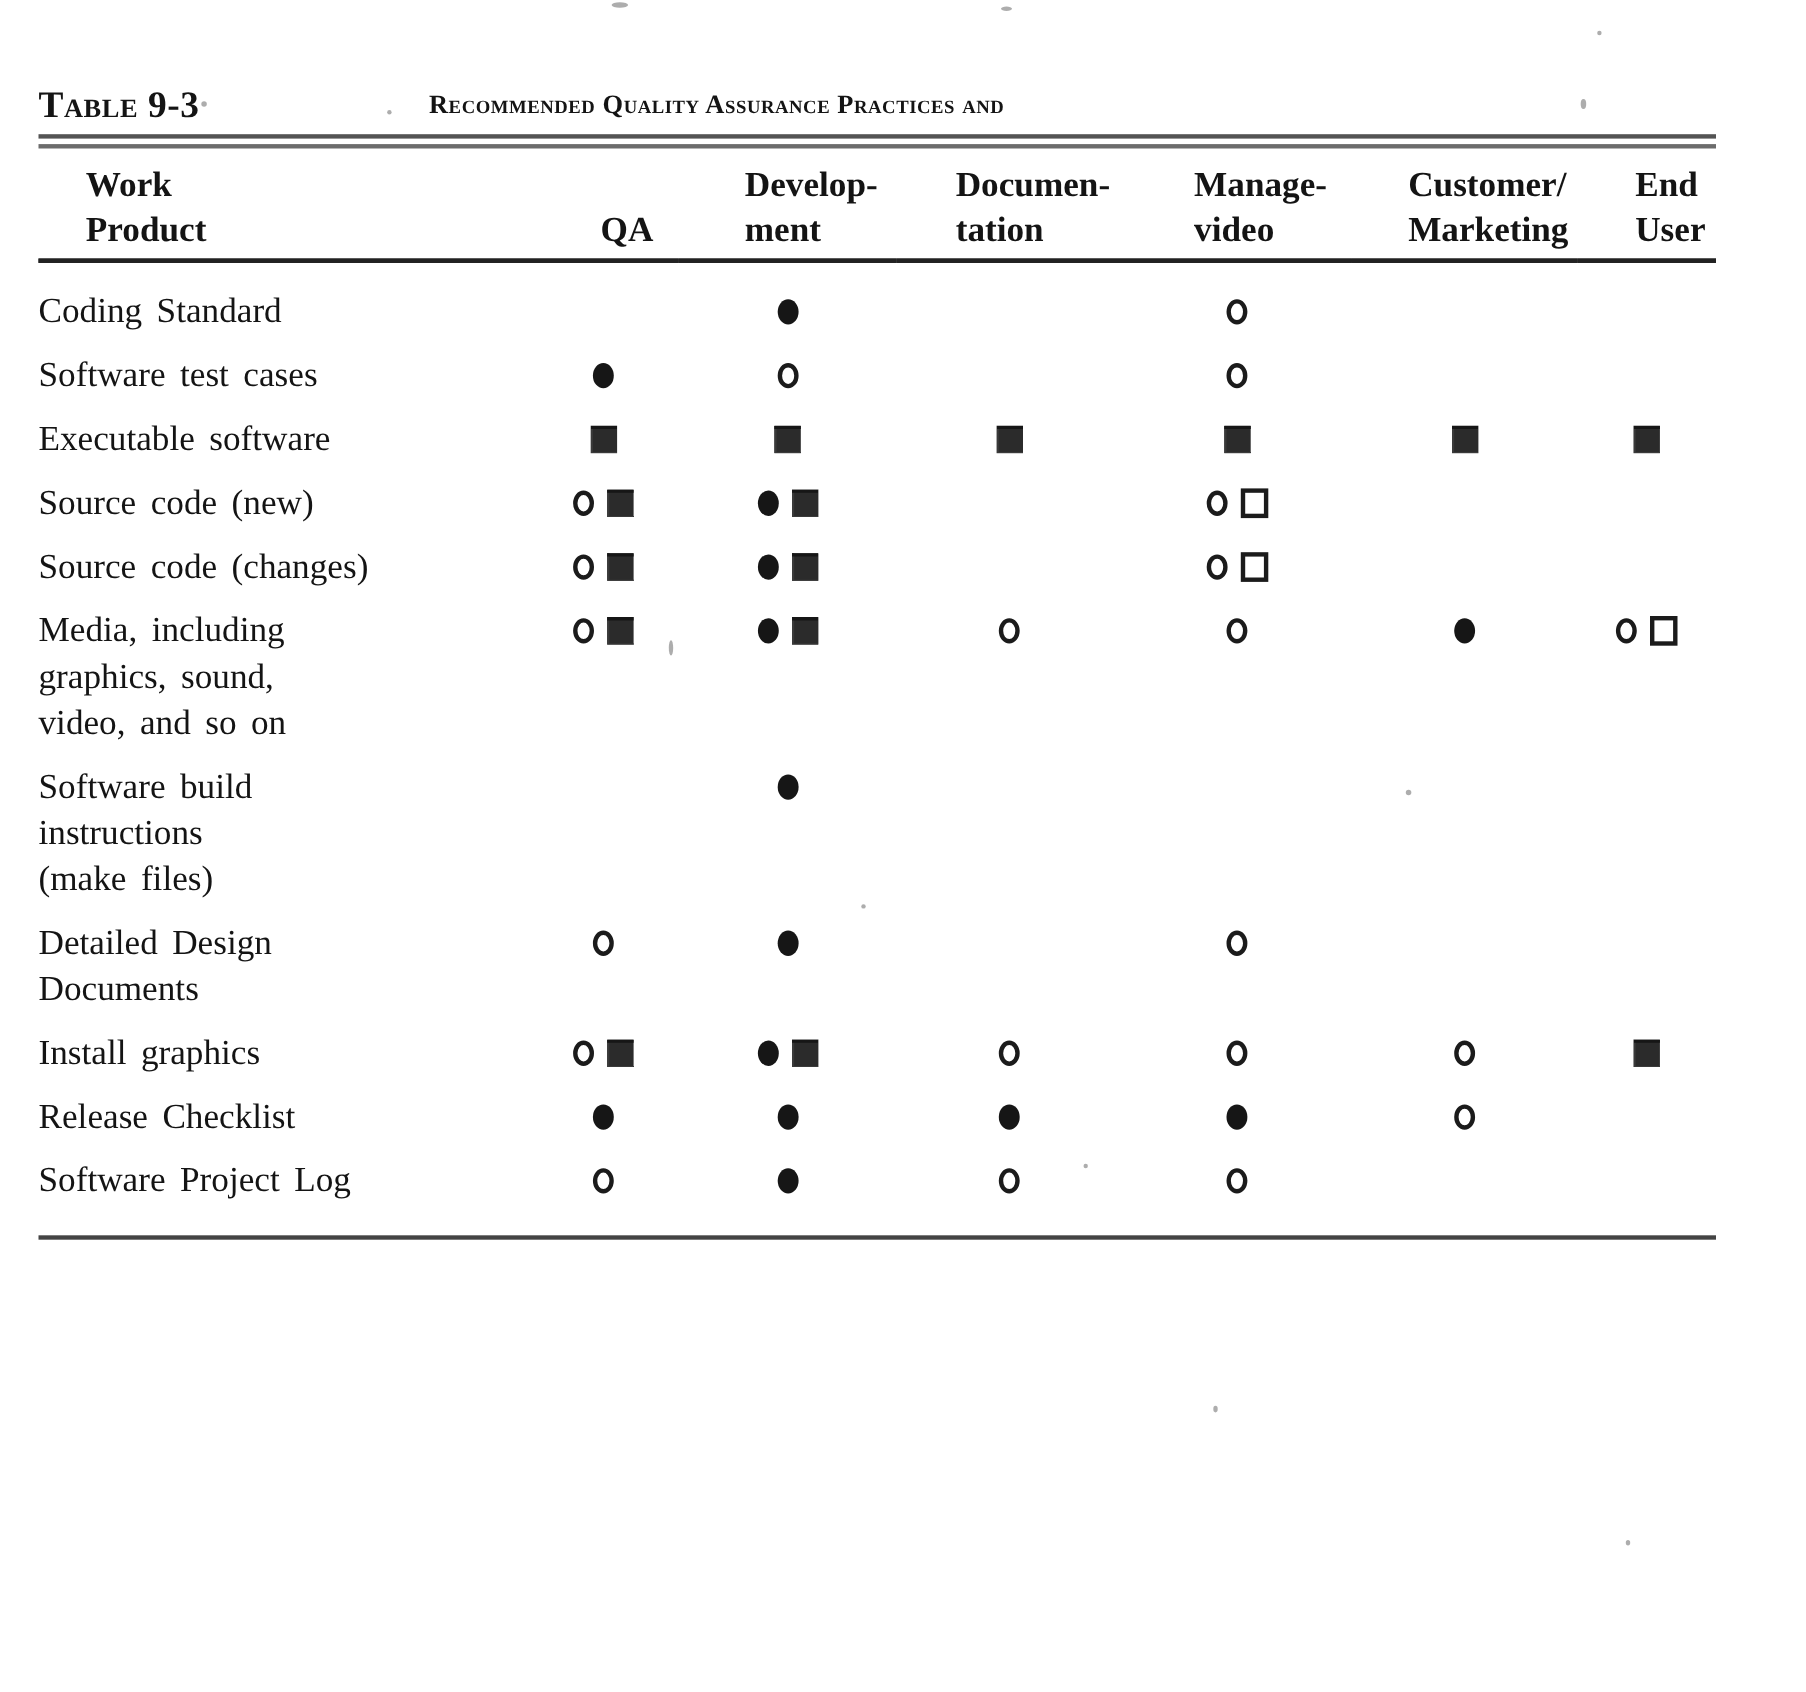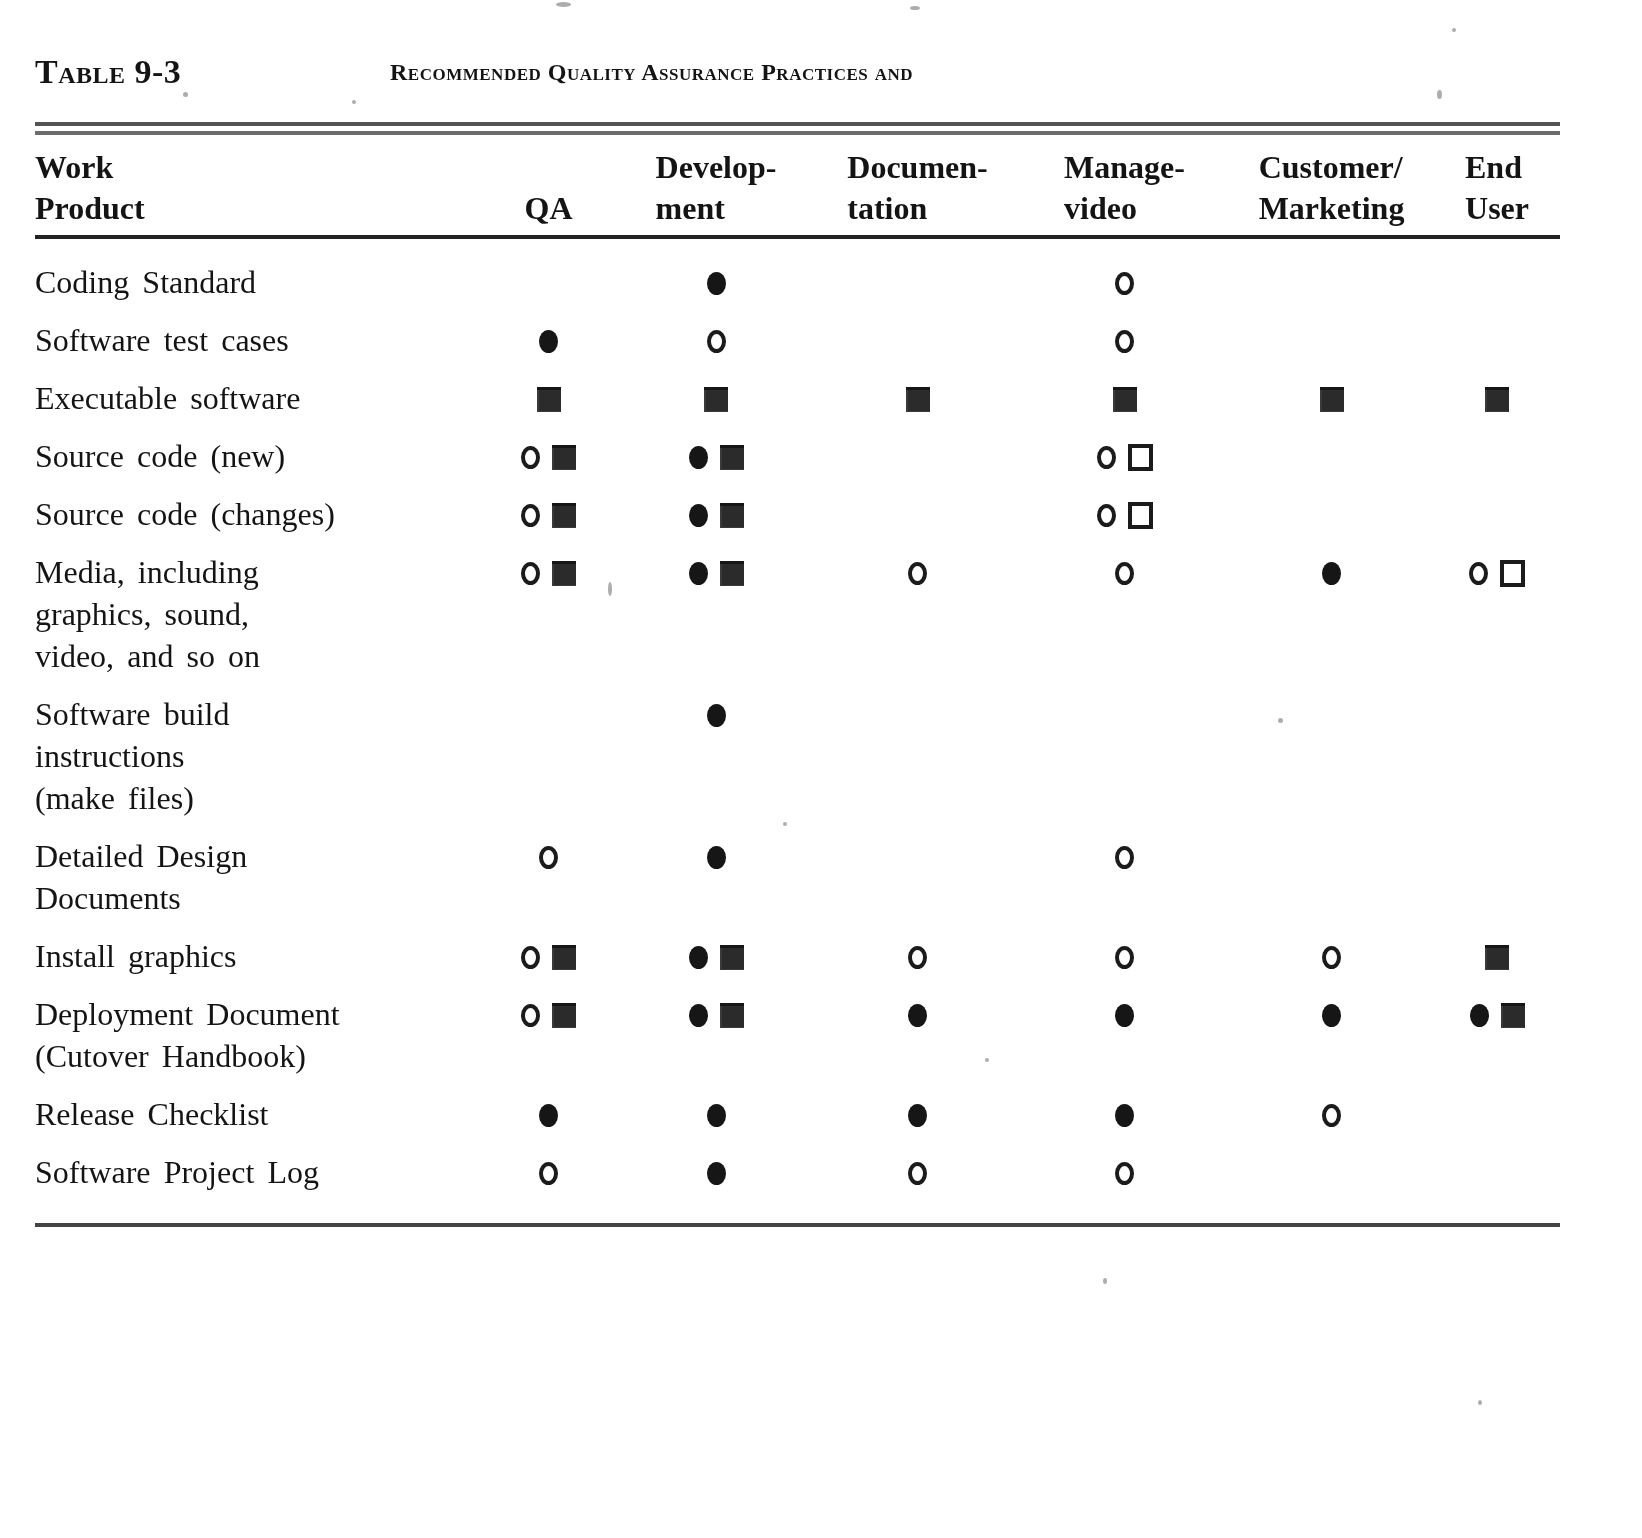--- a/index.html
+++ b/index.html
@@ -17,21 +17,21 @@
     -webkit-font-smoothing: antialiased;
   }
   .page {
     position: relative;
     padding: 24px 82px 0 35px;
   }
 
   
   .title-block {
     display: flex;
-    align-items: center;
+    align-items: flex-end;
     min-height: 96px;
   }
   .table-label {
     flex: 0 0 355px;
     font-weight: bold;
     font-variant: small-caps;
     font-size: 34px;
     letter-spacing: 0.5px;
     line-height: 48px;
   }
@@ -88,20 +88,21 @@
     border-bottom: 4px solid #222222;
     word-spacing: 0.08em;
   }
   thead th.wp-head {
     text-align: left;
   }
   thead th .hlabel {
     display: inline-block;
     text-align: left;
     white-space: pre-line;
+    margin-left: 43px;
   }
   tbody td {
     vertical-align: top;
     font-size: 32px;
     line-height: 42px;
     padding: 8px 0;
   }
   tbody tr:first-child td {
     padding-top: 22px;
   }
@@ -280,30 +281,20 @@
         <tr>
     <td class="wp-cell">Install graphics</td>
     <td class="sym-cell"><span class="sym oc"></span><span class="sym fs"></span></td>
     <td class="sym-cell"><span class="sym fc"></span><span class="sym fs"></span></td>
     <td class="sym-cell"><span class="sym oc"></span></td>
     <td class="sym-cell"><span class="sym oc"></span></td>
     <td class="sym-cell"><span class="sym oc"></span></td>
     <td class="sym-cell"><span class="sym fs"></span></td>
   </tr>
         <tr>
-    <td class="wp-cell">Deployment Document
-(Cutover Handbook)</td>
-    <td class="sym-cell"><span class="sym oc"></span><span class="sym fs"></span></td>
-    <td class="sym-cell"><span class="sym fc"></span><span class="sym fs"></span></td>
-    <td class="sym-cell"><span class="sym fc"></span></td>
-    <td class="sym-cell"><span class="sym fc"></span></td>
-    <td class="sym-cell"><span class="sym fc"></span></td>
-    <td class="sym-cell"><span class="sym fc"></span><span class="sym fs"></span></td>
-  </tr>
-        <tr>
     <td class="wp-cell">Release Checklist</td>
     <td class="sym-cell"><span class="sym fc"></span></td>
     <td class="sym-cell"><span class="sym fc"></span></td>
     <td class="sym-cell"><span class="sym fc"></span></td>
     <td class="sym-cell"><span class="sym fc"></span></td>
     <td class="sym-cell"><span class="sym oc"></span></td>
     <td class="sym-cell"></td>
   </tr>
         <tr>
     <td class="wp-cell">Software Project Log</td>

